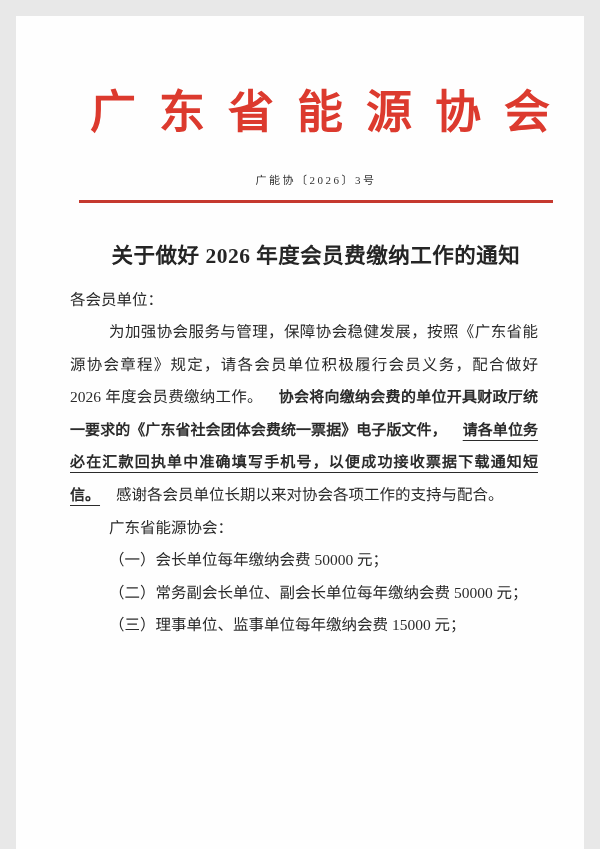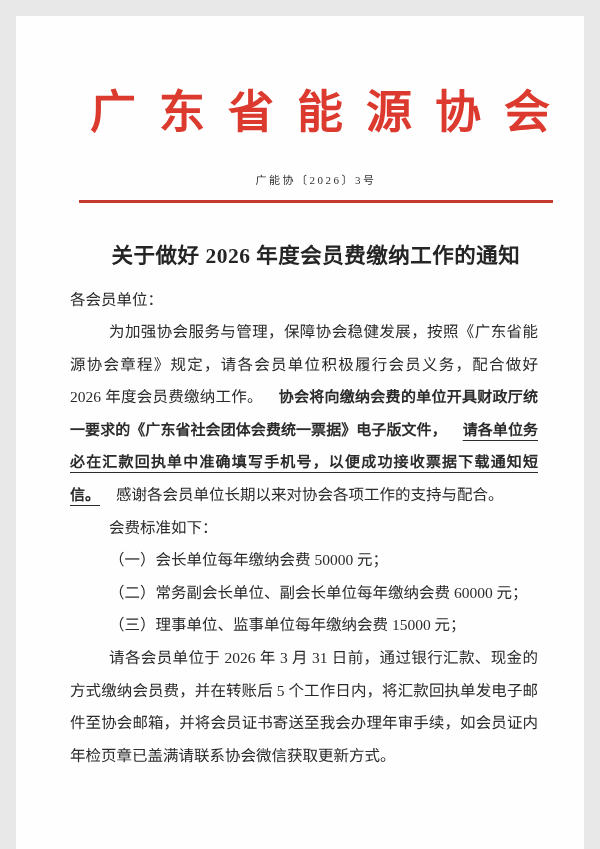--- a/index.html
+++ b/index.html
@@ -78,20 +78,19 @@
   <div class="doc-number">广能协〔2026〕3号</div>
 
   <div class="red-rule" style="background: rgb(197, 57, 47);"></div>
 
   <div class="notice-title">关于做好 2026 年度会员费缴纳工作的通知</div>
 
   <div class="notice-body">
     <p class="salutation">各会员单位：</p>
 
   <p class="para indent"><span class="">为加强协会服务与管理，保障协会稳健发展，按照《广东省能源协会章程》规定，请各会员单位积极履行会员义务，配合做好 2026 年度会员费缴纳工作。</span><span class="run-bold ">协会将向缴纳会费的单位开具财政厅统一要求的《广东省社会团体会费统一票据》电子版文件，</span><span class="run-bold run-underline">请各单位务必在汇款回执单中准确填写手机号，以便成功接收票据下载通知短信。</span><span class="">感谢各会员单位长期以来对协会各项工作的支持与配合。</span></p>
-      <p class="para indent"><span class="">会费标准如下：</span></p>
+      <p class="para indent"><span class="">广东省能源协会：</span></p>
       <p class="para indent"><span class="">（一）会长单位每年缴纳会费 50000 元；</span></p>
-      <p class="para indent"><span class="">（二）常务副会长单位、副会长单位每年缴纳会费 60000 元；</span></p>
+      <p class="para indent"><span class="">（二）常务副会长单位、副会长单位每年缴纳会费 50000 元；</span></p>
       <p class="para indent"><span class="">（三）理事单位、监事单位每年缴纳会费 15000 元；</span></p>
-      <p class="para indent"><span class="">请各会员单位于 2026 年 3 月 31 日前，通过银行汇款、现金的方式缴纳会员费，并在转账后 5 个工作日内，将汇款回执单发电子邮件至协会邮箱，并将会员证书寄送至我会办理年审手续，如会员证内年检页章已盖满请联系协会微信获取更新方式。</span></p>
     </div>
 
 </div>
 
 </body></html>

